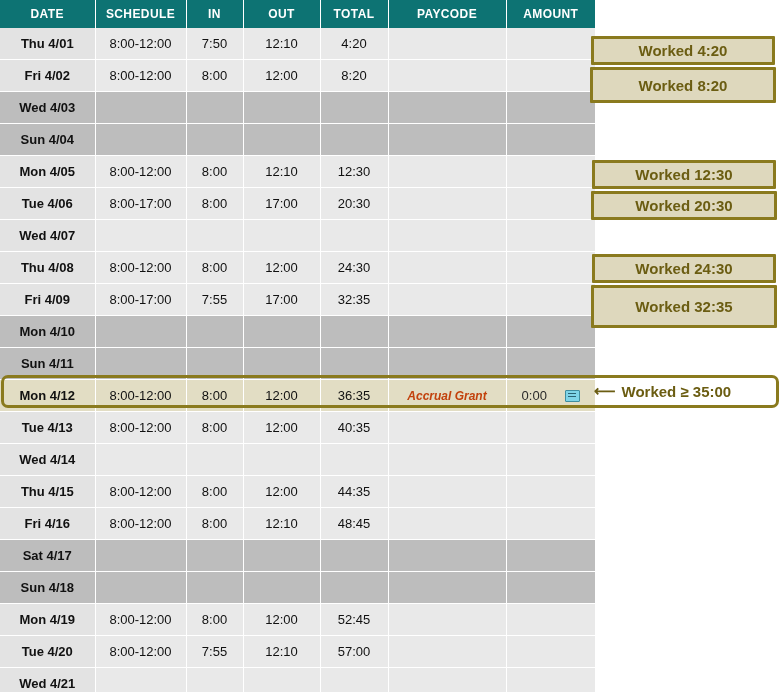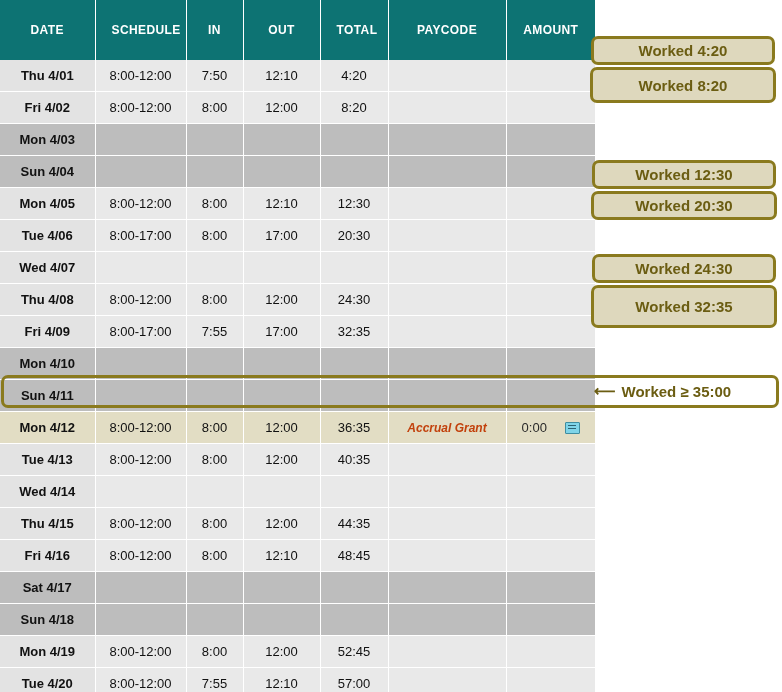--- a/index.html
+++ b/index.html
@@ -38,21 +38,21 @@
 
   thead th {
     background: #0d7373;
     color: #ffffff;
     font-size: 12px;
     font-weight: bold;
     letter-spacing: 0.4px;
     height: 28px;
     text-align: center;
     border-right: 1px solid #ffffff;
-    padding: 16px;
+    padding: 0;
   }
   thead th:last-child { border-right: none; }
 
   tbody td {
     height: 31px;
     font-size: 13px;
     text-align: center;
     color: #111111;
     border-bottom: 1px solid #ffffff;
     border-right: 1px solid #ffffff;
@@ -123,21 +123,21 @@
     border-radius: 7px;
     box-sizing: border-box;
     pointer-events: none;
   }
 
   
   .callout {
     position: absolute;
     background: #ded8bd;
     border: 3px solid #8a7a1e;
-    border-radius: 7px;
+    border-radius: 1px;
     color: #6b5d12;
     font-weight: bold;
     font-size: 15px;
     display: flex;
     align-items: center;
     justify-content: center;
     box-sizing: border-box;
     white-space: nowrap;
   }
 
@@ -199,21 +199,21 @@
           <td>12:00</td>
           <td>8:20</td>
           <td class="paycode-cell"></td>
           <td class="amount-cell">
             <div class="amount-inner">
               <span></span>
             </div>
           </td>
         </tr>
         <tr class="weekend">
-          <td class="date-cell">Mon 4/03</td>
+          <td class="date-cell">Wed 4/03</td>
           <td></td>
           <td></td>
           <td></td>
           <td></td>
           <td class="paycode-cell"></td>
           <td class="amount-cell">
             <div class="amount-inner">
               <span></span>
             </div>
           </td>

